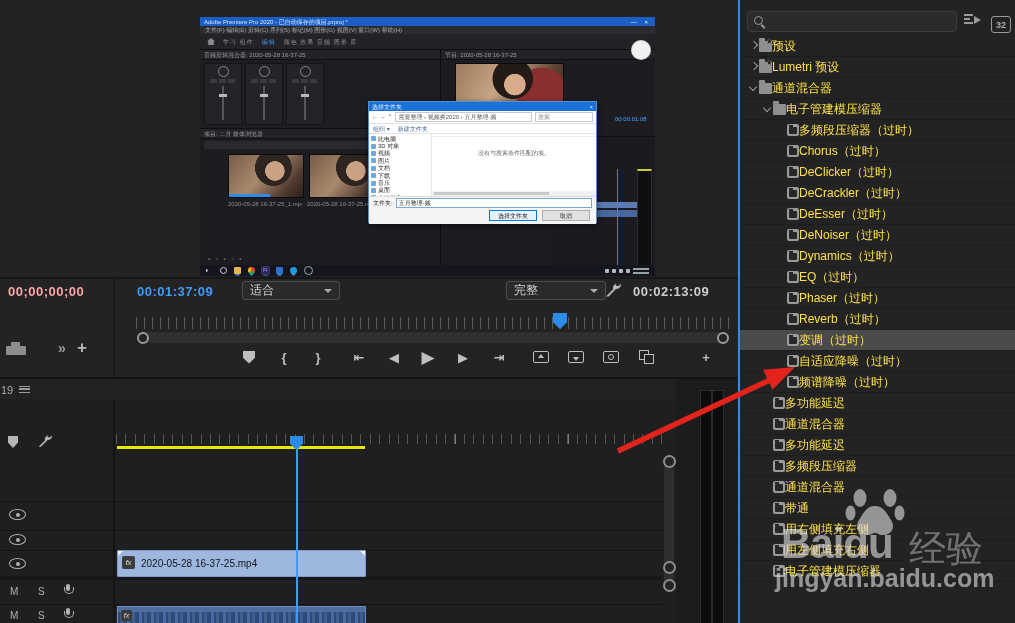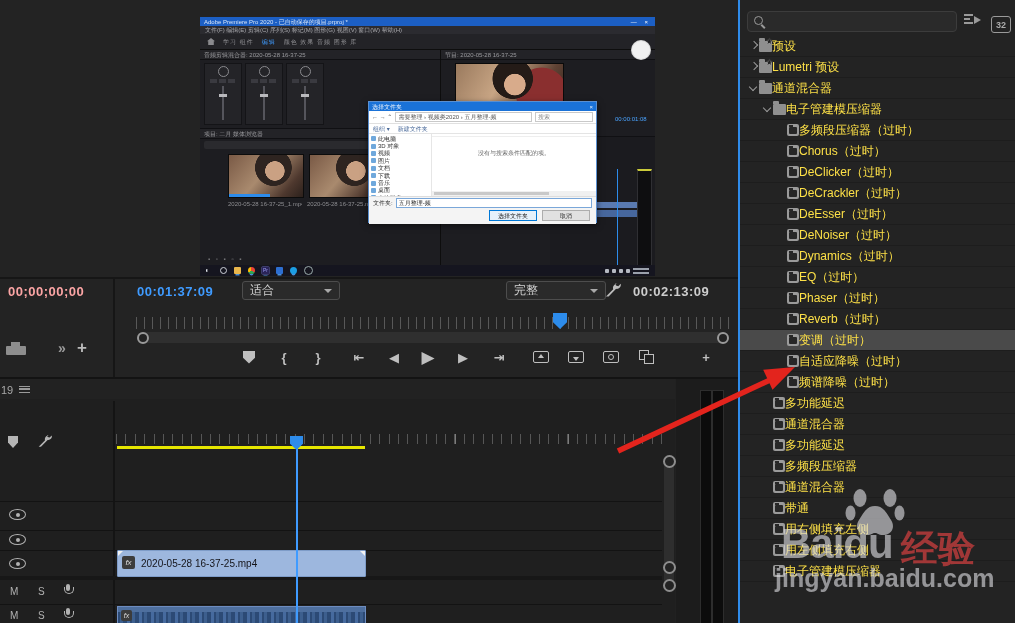--- a/index.html
+++ b/index.html
@@ -183,21 +183,21 @@
   .k-bin-star .fx-ic::after{content:"★";position:absolute;right:-1px;top:-4px;font-size:8px;color:#232323;text-shadow:0 0 1px #cfcfcf;}
   .k-effect .fx-ic{width:12px;height:12px;background:#9a9a9a;border-radius:2px;}
   .k-effect .fx-ic::after{content:"";position:absolute;left:2px;top:3px;right:2px;bottom:2px;background:#272727;border-radius:1px;}
   .k-effect .fx-ic::before{content:"";position:absolute;left:2px;top:1px;width:4px;height:2px;background:#272727;}
 
   
   .arrow-overlay{position:absolute;left:0;top:0;width:1015px;height:623px;z-index:40;pointer-events:none;}
   .watermark{position:absolute;left:745px;top:480px;width:270px;height:130px;z-index:30;pointer-events:none;opacity:.62;}
   .wm-paw{position:absolute;left:100px;top:6px;}
   .wm-brand{position:absolute;left:36px;top:40px;font-size:42px;font-weight:bold;color:#dcdce0;letter-spacing:-1px;}
-  .wm-suffix{position:absolute;left:156px;top:44px;font-size:37px;font-weight:bold;color:#ef4444;}
+  .wm-suffix{position:absolute;left:164px;top:44px;font-size:37px;font-weight:normal;color:#a3a3a3;}
   .wm-url{position:absolute;left:30px;top:84px;font-size:25px;font-weight:bold;color:#dcdce0;letter-spacing:0;}
 </style>
 </head>
 <body>
 
 <div id="app" data-name="premiere-pro-app">
 
   <section class="monitor-sec" data-name="monitors-area">
 
     <div class="abs tc gray" style="left:8px;top:284px;" data-name="source-monitor-timecode">00;00;00;00</div>

